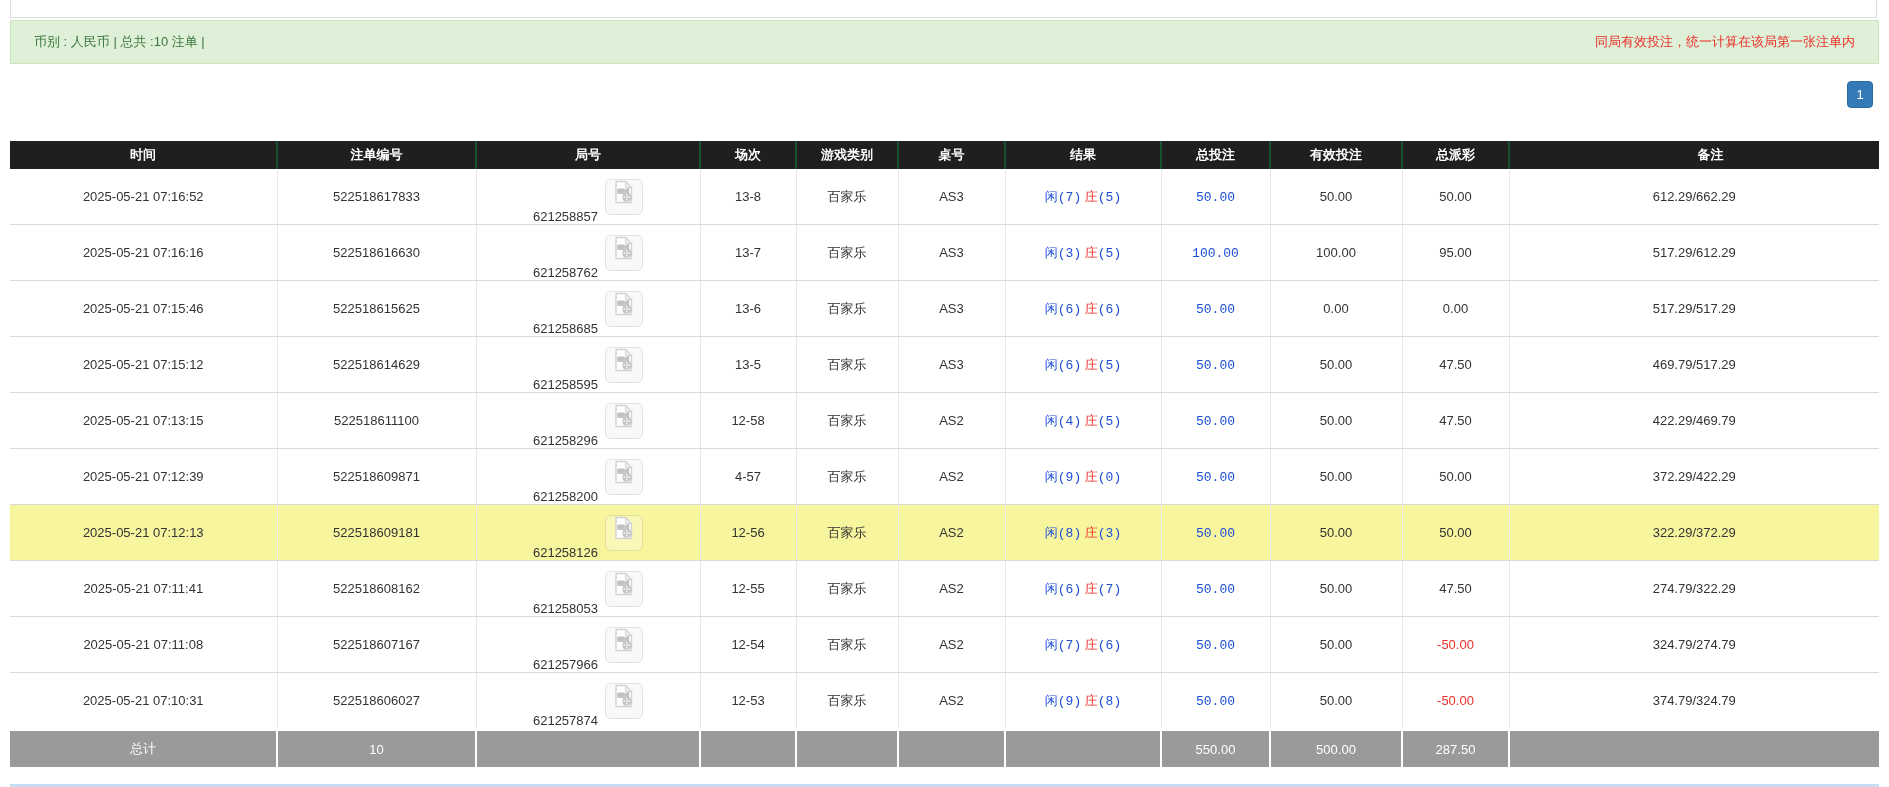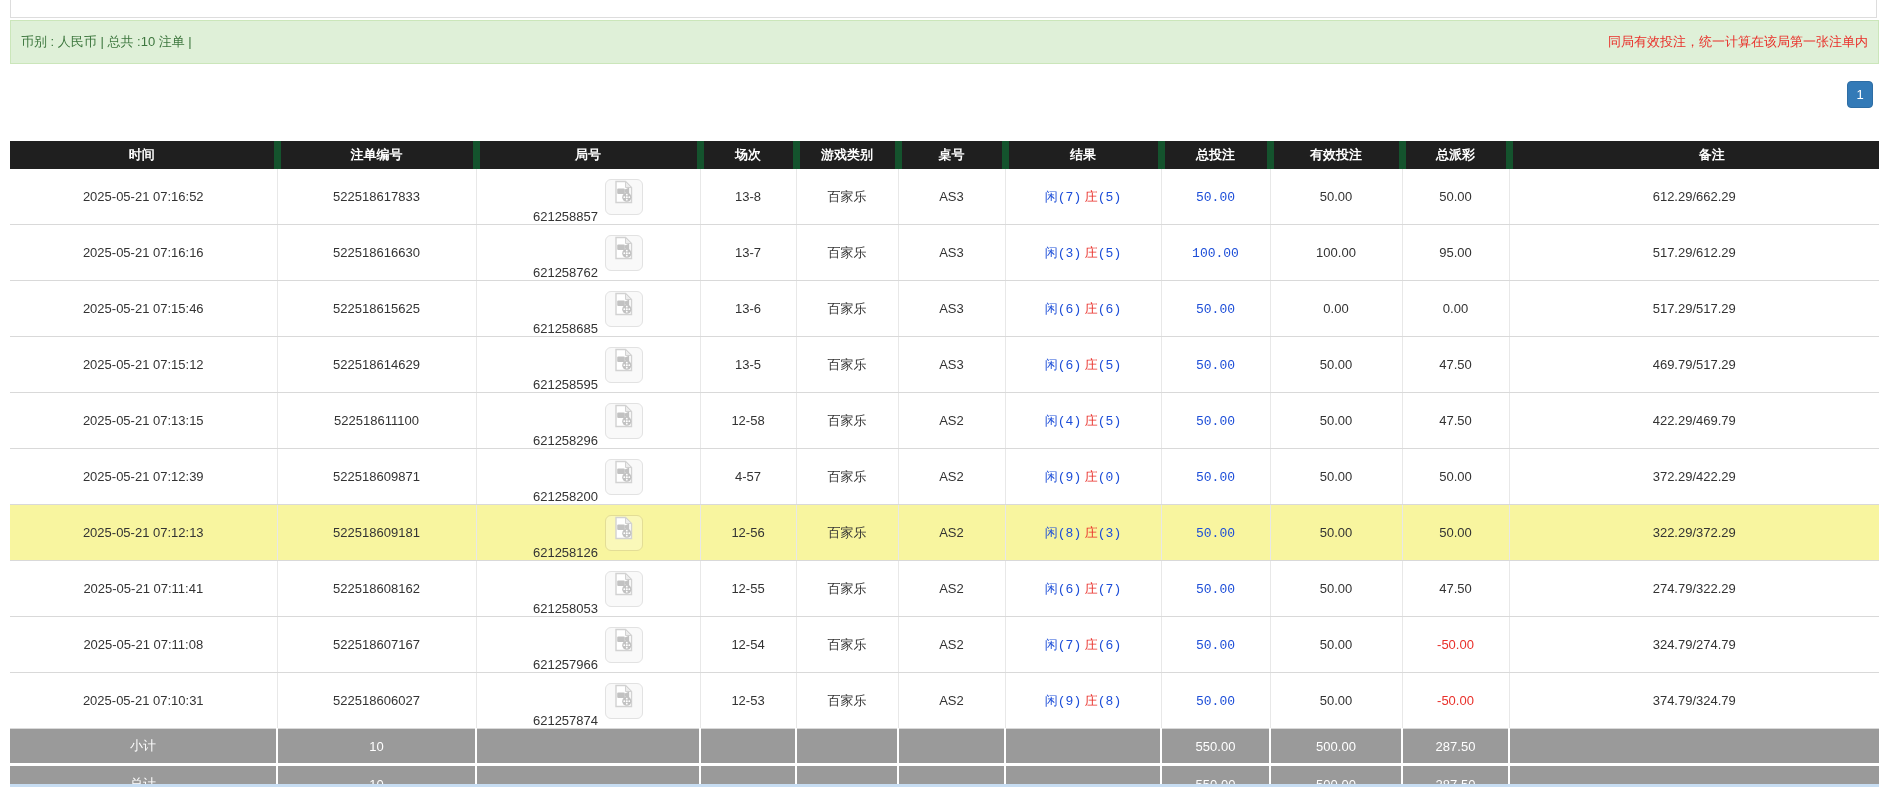--- a/index.html
+++ b/index.html
@@ -13,40 +13,40 @@
   .top-strip{
     position:absolute;left:10px;top:0;width:1867px;height:18px;
     background:#fff;border-left:1px solid #ddd;border-right:1px solid #ddd;
     border-bottom:1px solid #ddd;box-sizing:border-box;
   }
   
   .info-bar{
     position:absolute;left:10px;top:20px;width:1869px;height:44px;
     box-sizing:border-box;background:#dff0d8;border:1px solid #cbe6ba;
     display:flex;align-items:center;justify-content:space-between;
-    padding:0 10px;
+    padding:0 23px;
     gap:36px;
   }
   .info-left{color:#3c763d;}
   .info-right{color:#e9302a;}
   
   .pagination{position:absolute;top:81px;right:16px;}
   .page-btn{
     min-width:26px;height:27px;background:#337ab7;color:#fff;
     border:1px solid #2e6da4;border-radius:4px;font-size:13px;
     font-family:inherit;cursor:pointer;padding:0 8px;
   }
   
   table.bet-table{
     position:absolute;left:10px;top:141px;width:1869px;
     border-collapse:collapse;table-layout:fixed;font-size:13px;
   }
   thead th{
     background:#1f1f1f;color:#fff;height:28px;font-weight:bold;
-    border-right:7px solid #14532d;text-align:center;padding:0;
+    border-right:2px solid #14532d;text-align:center;padding:0;
   }
   thead th:last-child{border-right:none;padding-left:32px;}
   tbody td{
     height:54px;text-align:center;background:#fff;
     border-bottom:1px solid #d9d9d9;border-right:1px solid #e8e8e8;
     padding:0;overflow:hidden;white-space:nowrap;
   }
   tbody td:last-child{border-right:none;}
   tbody tr.row-highlight td{background:#f8f59f;}
   .txt-blue{color:#1d4ed8;font-family:Liberation Mono, monospace;}
@@ -350,42 +350,29 @@
         <td><span>百家乐</span></td>
         <td><span>AS2</span></td>
         <td><span class="txt-blue">闲(9)</span> <span class="txt-red">庄</span><span class="txt-blue">(8)</span></td>
         <td><span class="txt-blue">50.00</span></td>
         <td><span>50.00</span></td>
         <td><span class="txt-red">-50.00</span></td>
         <td><span>374.79/324.79</span></td>
       </tr>
     </tbody>
   <tfoot id="table-foot">
-      <tr>
-        <td>小计</td>
+      <tr class="total-row">
+        <td>总计</td>
         <td>10</td>
         <td></td>
         <td></td>
         <td></td>
         <td></td>
         <td></td>
         <td>550.00</td>
         <td>500.00</td>
         <td>287.50</td>
         <td></td>
       </tr>
-      <tr class="total-row">
-        <td>总计</td>
-        <td>10</td>
-        <td></td>
-        <td></td>
-        <td></td>
-        <td></td>
-        <td></td>
-        <td>550.00</td>
-        <td>500.00</td>
-        <td>287.50</td>
-        <td></td>
-      </tr>
     </tfoot>
 </table>
 
 <div class="bottom-strip"></div>
 
 </body></html>

